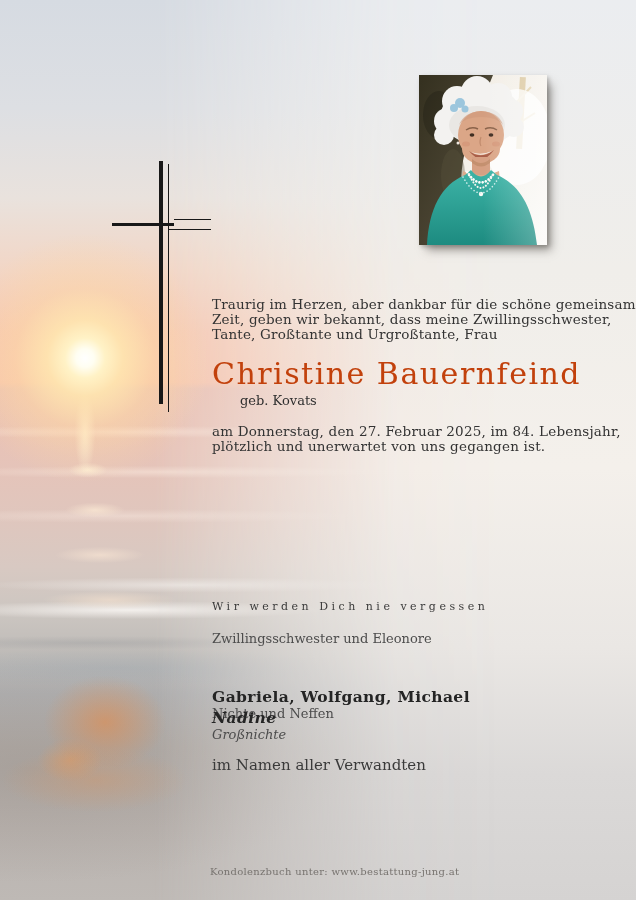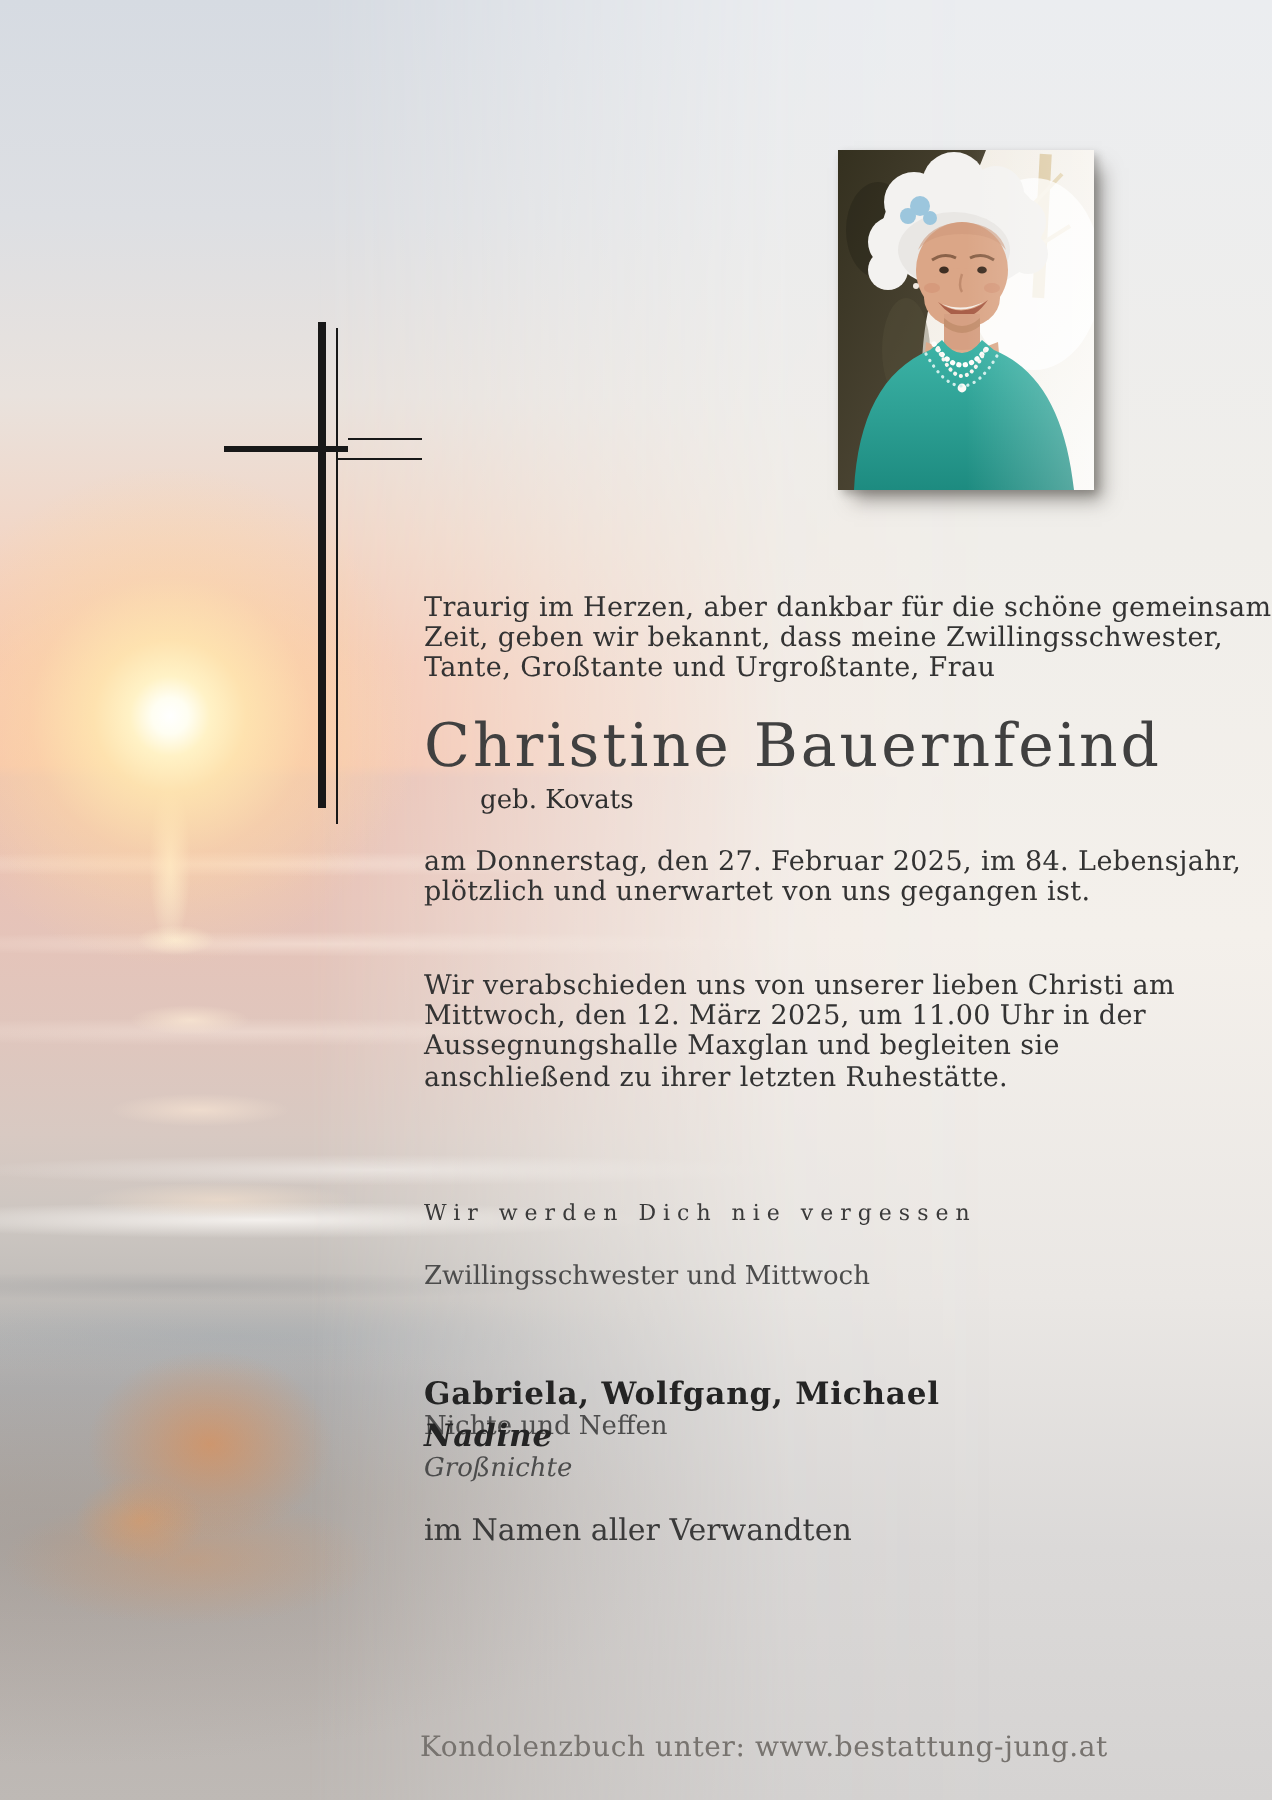--- a/index.html
+++ b/index.html
@@ -54,30 +54,30 @@
   .portrait{
     position:absolute;left:419px;top:75px;width:128px;height:170px;
     box-shadow:6px 7px 9px -2px rgba(70,65,60,.5),2px 2px 4px rgba(70,65,60,.3);
     background:#f6f2ea;
   }
   .portrait svg{display:block;}
   
   .t{position:absolute;left:212px;white-space:nowrap;}
   .body-text{font-size:13.5px;line-height:15.2px;letter-spacing:.2px;color:#333;}
   .intro{top:297px;}
-  .name{top:356px;font-size:30px;letter-spacing:1.5px;color:#404040;}
+  .name{top:356px;font-size:30px;letter-spacing:1.5px;color:#c2410c;}
   .maiden{top:393px;font-size:13px;color:#2f2f2f;margin-left:28px;}
   .death{top:424px;}
   .farewell{top:486px;}
   .remember{top:600px;font-size:11px;letter-spacing:3.5px;color:#3a3a3a;}
   .mourner-names{font-size:15.5px;font-weight:bold;letter-spacing:.4px;color:#242424;line-height:17px;}
   .mourner-rel{font-size:13px;color:#4c4c4c;line-height:15px;margin-top:1px;}
   .g1{top:630px;} .g2{top:688px;} .g3{top:709px;font-style:italic;}
   .closing{top:756px;font-size:15px;color:#3a3a3a;}
-  .footer{top:866px;left:210px;font-size:14px;color:#77736f;letter-spacing:.3px;}
+  .footer{top:866px;left:210px;font-size:10px;color:#77736f;letter-spacing:.3px;}
 </style>
 </head>
 <body>
 
 <div class="page">
 
   <div class="bg-scene"></div>
   <div class="bg-fade"></div>
 
   <div class="cross">
@@ -163,31 +163,25 @@
   </div>
 
   <div class="t name">Christine Bauernfeind</div>
   <div class="t maiden">geb. Kovats</div>
 
   <div class="t body-text death">
     <div>am Donnerstag, den 27. Februar 2025, im 84. Lebensjahr,</div>
     <div>plötzlich und unerwartet von uns gegangen ist.</div>
   </div>
 
-  <div class="t body-text farewell">
-    <div>Wir verabschieden uns von unserer lieben Christi am</div>
-    <div>Mittwoch, den 12. März 2025, um 11.00 Uhr in der</div>
-    <div>Aussegnungshalle Maxglan und begleiten sie</div>
-    <div>anschließend zu ihrer letzten Ruhestätte.</div>
-  </div>
 
   <div class="t remember">Wir werden Dich nie vergessen</div>
 
   <div class="t g1">
-    <div class="mourner-rel">Zwillingsschwester und Mittwoch</div>
+    <div class="mourner-rel">Zwillingsschwester und Eleonore</div>
   </div>
   <div class="t g2">
     <div class="mourner-names">Gabriela, Wolfgang, Michael</div>
     <div class="mourner-rel">Nichte und Neffen</div>
   </div>
   <div class="t g3">
     <div class="mourner-names">Nadine</div>
     <div class="mourner-rel">Großnichte</div>
   </div>
 

